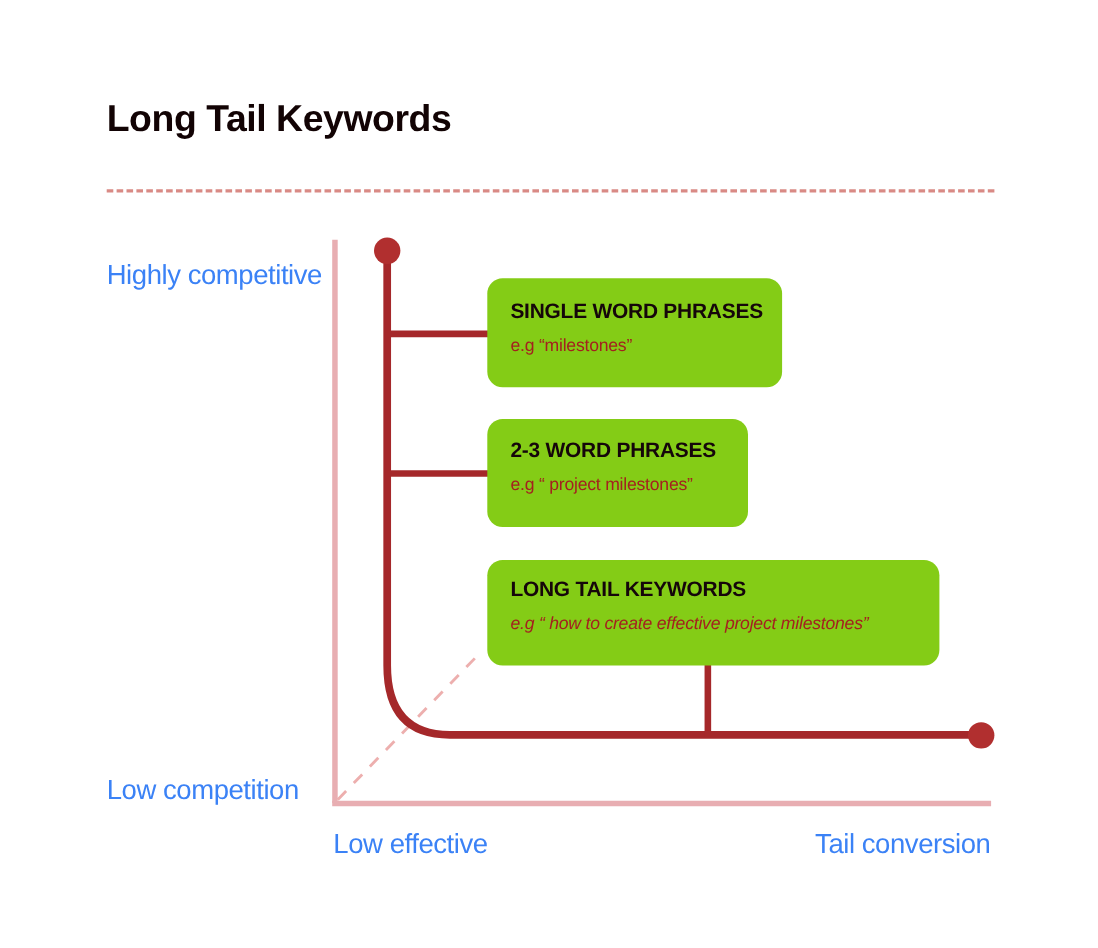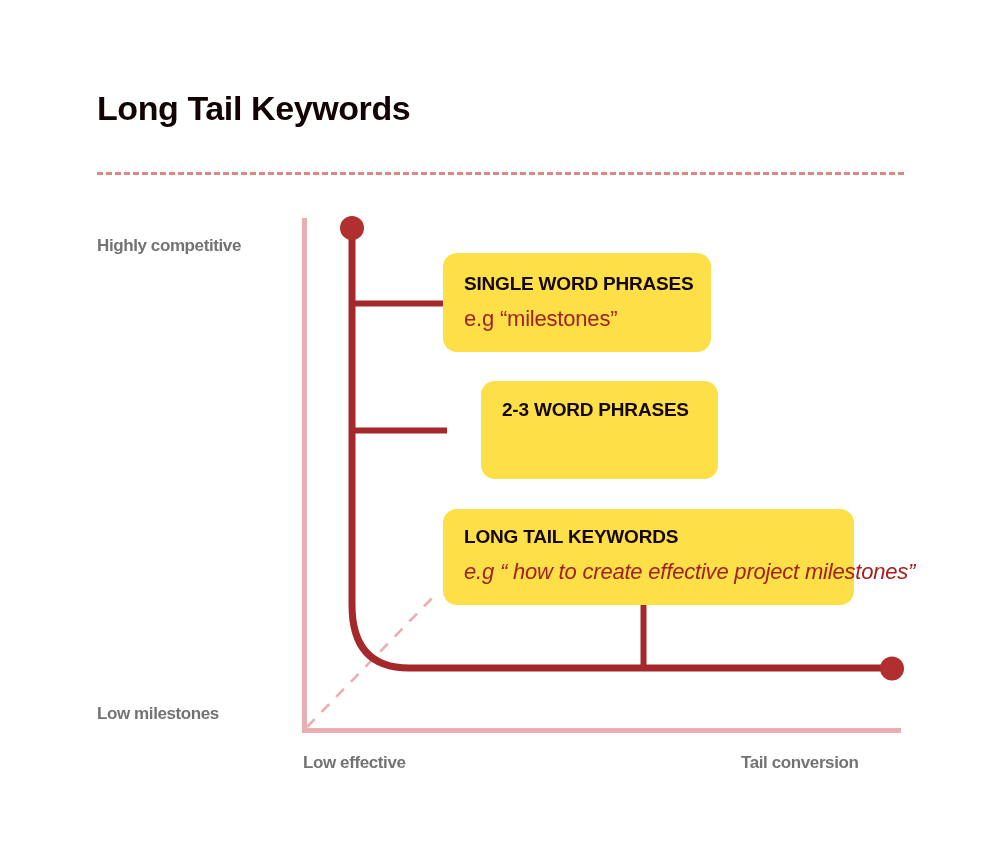--- a/index.html
+++ b/index.html
@@ -45,63 +45,63 @@
     left: 0;
     top: 0;
     width: 998px;
     height: 862px;
     pointer-events: none;
   }
 
   
   .axis-label {
     position: absolute;
-    font-size: 17px;
-    font-weight: 700;
+    font-size: 25px;
+    font-weight: 400;
     letter-spacing: -0.4px;
-    color: #737373;
+    color: #3b82f6;
     white-space: nowrap;
   }
   #label-highly-competitive { left: 97px; top: 236px; }
   #label-low-competition    { left: 97px; top: 704px; }
   #label-low-conversion     { left: 303px; top: 753px; }
   #label-high-conversion    { left: 741px; top: 753px; }
 
   
   .card {
     position: absolute;
-    background: #fde047;
+    background: #84cc16;
     border-radius: 14px;
     box-sizing: border-box;
     padding-left: 14px;
   }
   .card-title {
     position: absolute;
     left: 21px;
     font-size: 19px;
     font-weight: 700;
     letter-spacing: -0.2px;
     color: #15060a;
     white-space: nowrap;
   }
   .card-example {
     position: absolute;
     left: 21px;
-    font-size: 22px;
+    font-size: 16px;
     font-weight: 400;
     letter-spacing: -0.2px;
     color: #a4211f;
     white-space: nowrap;
   }
 
   #card-single-word   { left: 443px; top: 253px; width: 268px; height: 99px; }
   #card-single-word .card-title   { top: 20px; }
   #card-single-word .card-example { top: 53px; }
 
-  #card-two-three-word{ left: 443px; top: 381px; width: 237px; height: 98px; margin-left: 38px; }
+  #card-two-three-word{ left: 443px; top: 381px; width: 237px; height: 98px; }
   #card-two-three-word .card-title   { top: 18px; }
   #card-two-three-word .card-example { top: 51px; }
 
   #card-long-tail     { left: 443px; top: 509px; width: 411px; height: 96px; }
   #card-long-tail .card-title   { top: 17px; }
   #card-long-tail .card-example { top: 50px; font-style: italic; }
 </style>
 </head>
 <body>
 
@@ -126,33 +126,34 @@
 
     <line x1="352" y1="303.5" x2="447" y2="303.5" stroke="#a5282a" stroke-width="6"></line>
 
     <line x1="352" y1="430.5" x2="447" y2="430.5" stroke="#a5282a" stroke-width="6"></line>
 
     <line x1="643.5" y1="601" x2="643.5" y2="670" stroke="#a5282a" stroke-width="6"></line>
   </svg>
 
   <div class="axis-label" id="label-highly-competitive">Highly competitive</div>
 
-  <div class="axis-label" id="label-low-competition">Low milestones</div>
+  <div class="axis-label" id="label-low-competition">Low competition</div>
 
   <div class="axis-label" id="label-low-conversion">Low effective</div>
 
   <div class="axis-label" id="label-high-conversion">Tail conversion</div>
 
   <div class="card" id="card-single-word">
     <div class="card-title">SINGLE WORD PHRASES</div>
     <div class="card-example">e.g “milestones”</div>
   </div>
 
   <div class="card" id="card-two-three-word">
     <div class="card-title">2-3 WORD PHRASES</div>
+    <div class="card-example">e.g “ project milestones”</div>
   </div>
 
   <div class="card" id="card-long-tail">
     <div class="card-title">LONG TAIL KEYWORDS</div>
     <div class="card-example">e.g “ how to create effective project milestones”</div>
   </div>
 
 </div>
 
 </body></html>

